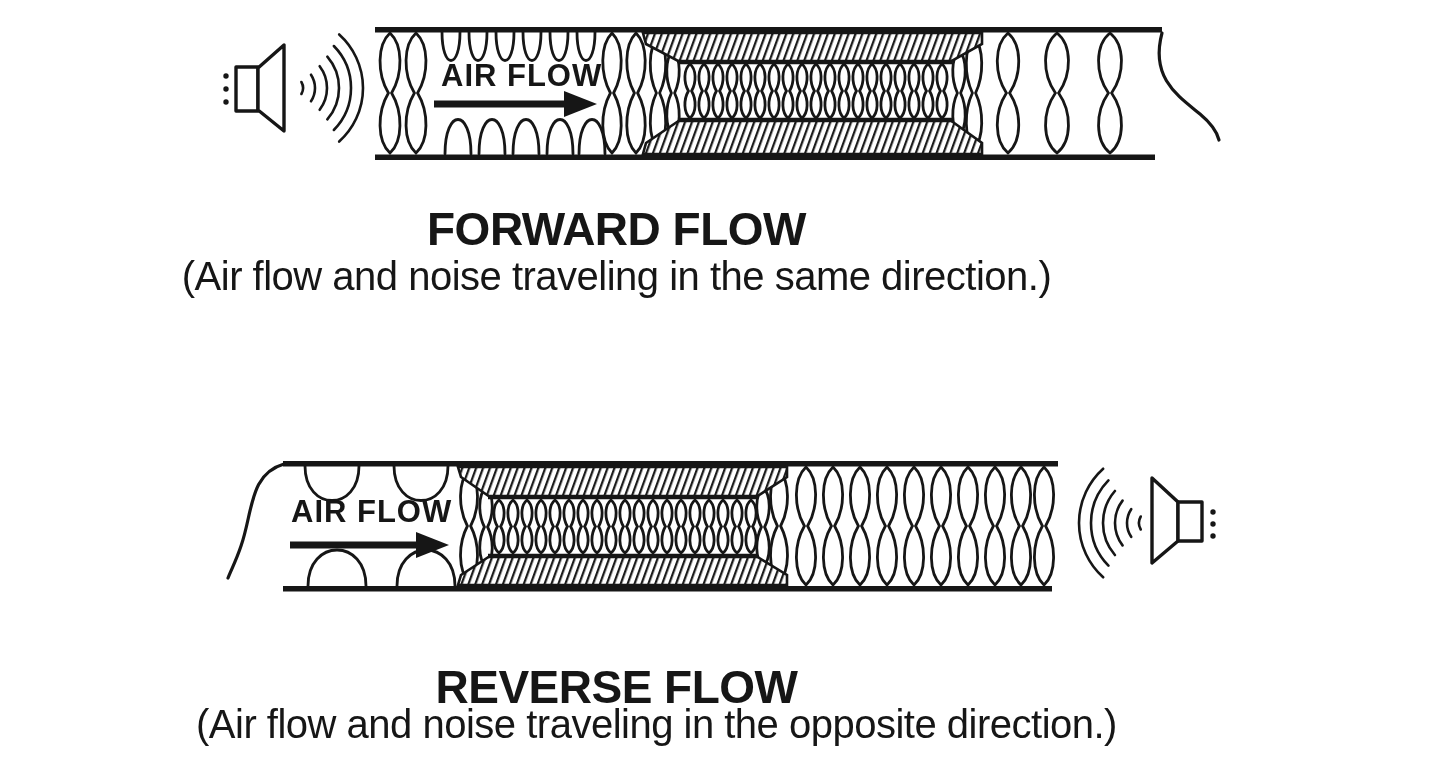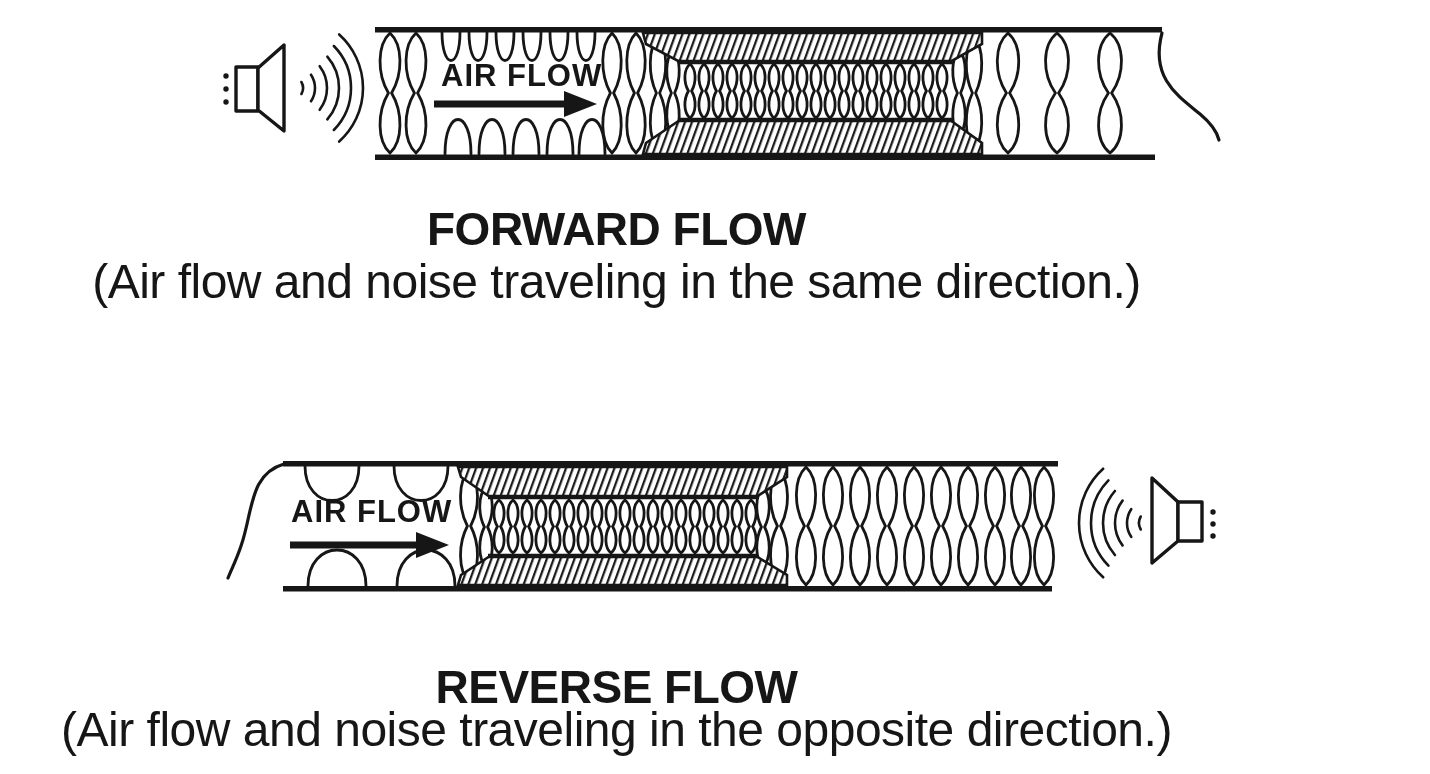--- a/index.html
+++ b/index.html
@@ -16,25 +16,25 @@
   .dot{fill:#161616;}
   .arc{fill:none;stroke:#161616;stroke-width:2.6;stroke-linecap:round;}
   .shaft{stroke:#161616;stroke-width:7;}
   .head{fill:#161616;}
   .trail{fill:none;stroke:#161616;stroke-width:3.2;stroke-linecap:round;}
   .af{font-family:"Liberation Sans",sans-serif;font-weight:700;font-size:31px;
       fill:#161616;letter-spacing:1px;}
   .block-title{position:absolute;width:100%;text-align:center;
       font-weight:700;font-size:46px;letter-spacing:-0.5px;}
   .block-caption{position:absolute;width:100%;text-align:center;
-      font-weight:400;font-size:48px;letter-spacing:-0.5px;}
+      font-weight:400;font-size:40px;letter-spacing:-0.5px;}
   #title-forward{top:202px;}
   #caption-forward{top:254px;}
   #title-reverse{top:648px;margin-top:12px;}
-  #caption-reverse{top:702px;}
+  #caption-reverse{top:702px;padding-left:40px;}
 </style>
 </head>
 <body>
 
 <div class="page">
 
   <svg id="svg-forward" width="1430" height="190" viewBox="0 0 1430 190">
     <defs>
       <pattern id="hatch" patternUnits="userSpaceOnUse" width="6.5" height="6.5" patternTransform="rotate(20)">
         <rect width="6.5" height="6.5" fill="#ffffff"></rect>

